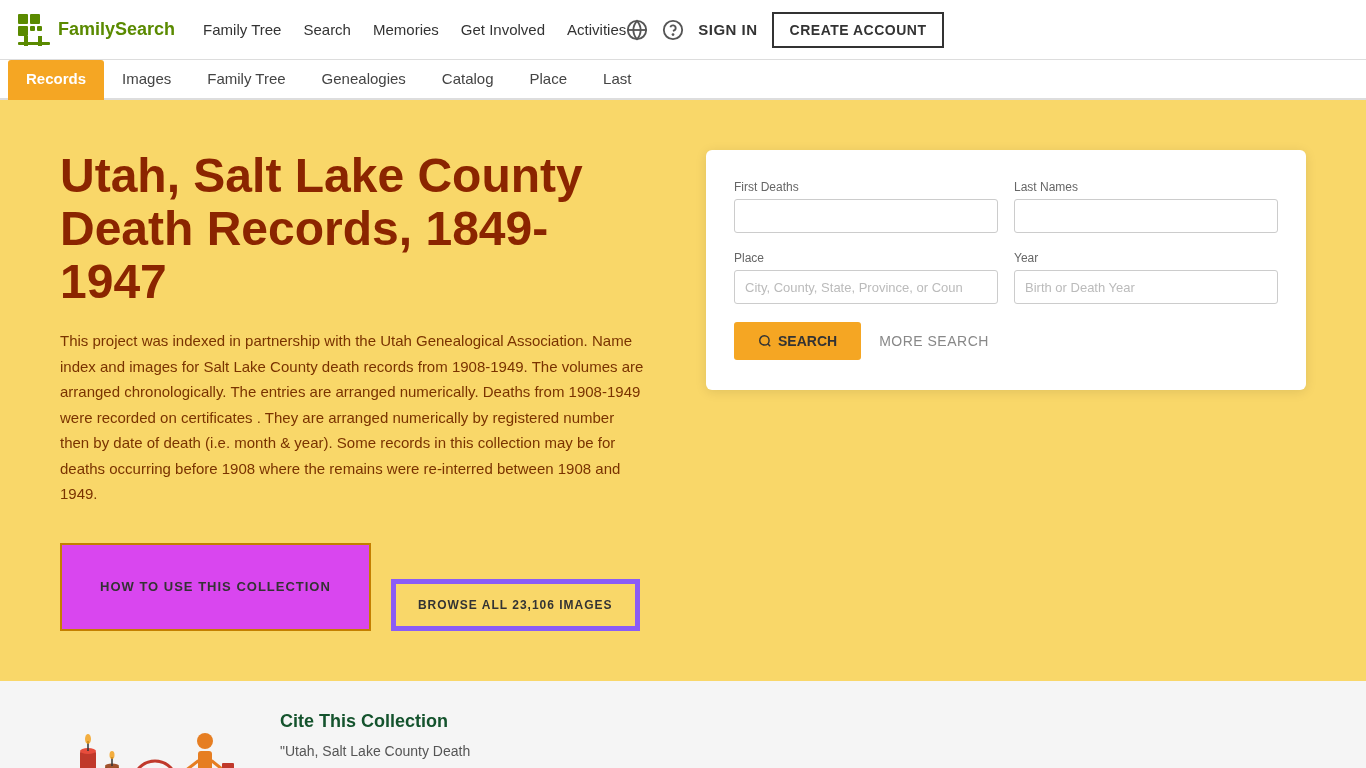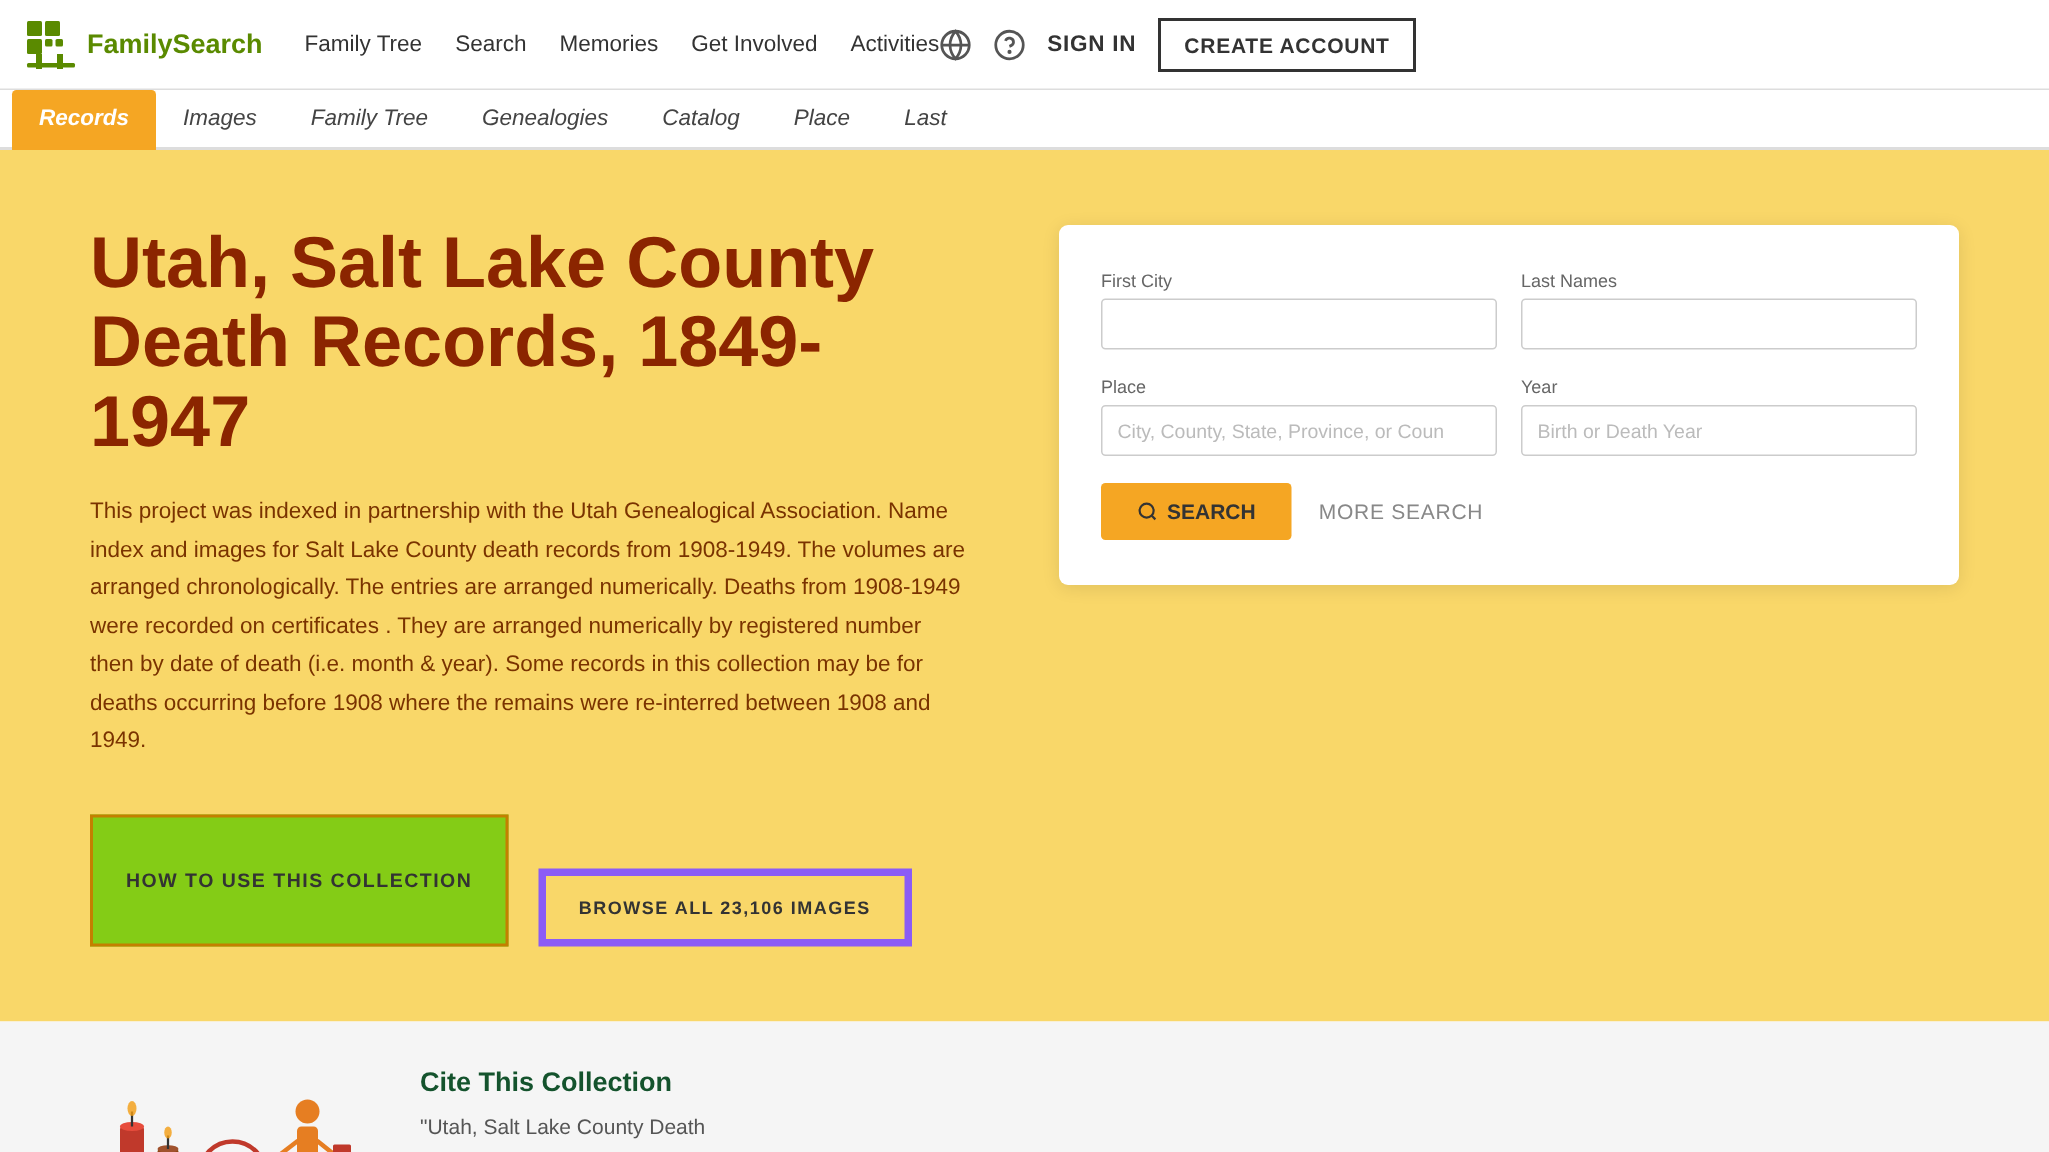--- a/index.html
+++ b/index.html
@@ -81,21 +81,20 @@
     }
 
     
     .sub-nav {
       display: flex;
       align-items: flex-end;
       gap: 0;
       background: #fff;
       border-bottom: 2px solid #ddd;
       padding: 0 8px;
-      font-style: italic;
     }
     .sub-nav-item {
       padding: 10px 18px;
       font-size: 15px;
       color: #444;
       cursor: pointer;
       border-bottom: 3px solid transparent;
       margin-bottom: -2px;
       text-decoration: none;
     }
@@ -132,27 +131,27 @@
       font-size: 15px;
       color: #7a3300;
       line-height: 1.7;
       margin-bottom: 36px;
     }
     .hero-buttons {
       display: flex;
       gap: 20px;
     }
     .btn-how-to {
-      background: #84cc16;
+      background: #d946ef;
       border: 2px solid #c47f00;
       color: #333;
       font-weight: bold;
       font-size: 13px;
       letter-spacing: 1px;
-      padding: 14px 22px;
+      padding: 14px 38px;
       cursor: pointer;
     }
     .btn-browse {
       background: transparent;
       border: 5px solid #8b5cf6;
       color: #333;
       font-weight: bold;
       font-size: 12px;
       letter-spacing: 1px;
       padding: 14px 22px;
@@ -318,21 +317,21 @@
     <p class="hero-description">This project was indexed in partnership with the Utah Genealogical Association. Name index and images for Salt Lake County death records from 1908-1949. The volumes are arranged chronologically. The entries are arranged numerically. Deaths from 1908-1949 were recorded on certificates . They are arranged numerically by registered number then by date of death (i.e. month &amp; year). Some records in this collection may be for deaths occurring before 1908 where the remains were re-interred between 1908 and 1949.</p>
     <div class="hero-buttons">
       <button class="btn-how-to">HOW TO USE THIS COLLECTION</button>
       <button class="btn-browse">BROWSE ALL 23,106 IMAGES</button>
     </div>
   </div>
 
   <div class="search-card">
     <div class="search-row">
       <div class="search-field">
-        <label>First City</label>
+        <label>First Deaths</label>
         <input type="text" placeholder="" style="">
       </div>
       <div class="search-field">
         <label>Last Names</label>
         <input type="text" placeholder="" style="">
       </div>
     </div>
     <div class="search-row">
       <div class="search-field">
         <label>Place</label>

